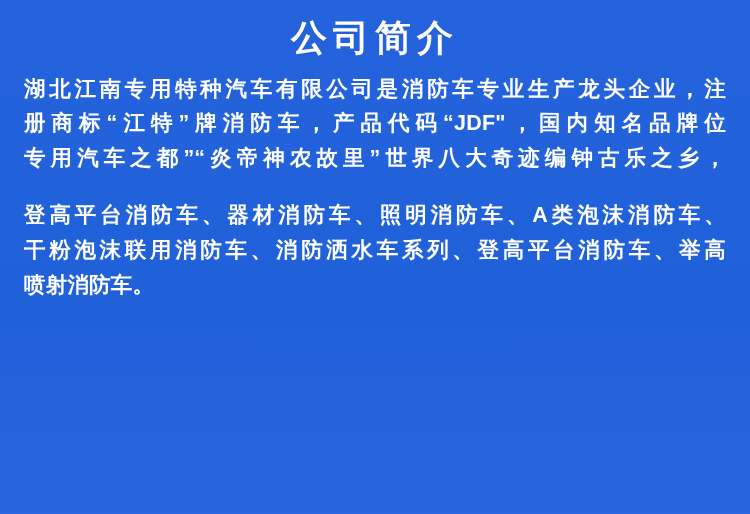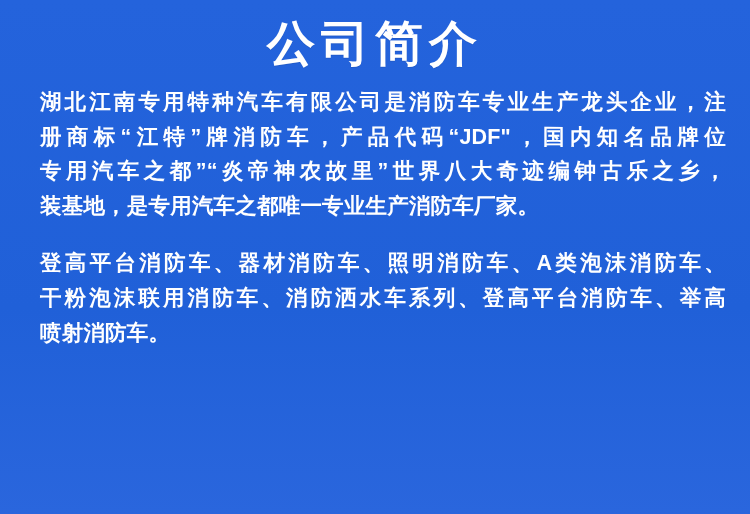--- a/index.html
+++ b/index.html
@@ -17,36 +17,35 @@
     position: relative;
     width: 750px;
     height: 514px;
     background: linear-gradient(180deg, #2463dc 0%, #2060d8 60%, #2a66dd 100%);
     box-sizing: border-box;
     padding: 0 18px;
   }
   .title {
     text-align: center;
     color: #ffffff;
-    font-size: 48px;
+    font-size: 36px;
     font-weight: bold;
     letter-spacing: 6px;
     padding-top: 18px;
     padding-bottom: 14px;
     line-height: 1.1;
     text-shadow: 0 1px 0 rgba(0,0,0,0.08);
   }
   .body-text {
     color: #ffffff;
     font-size: 21.5px;
     font-weight: bold;
     line-height: 1.62;
     letter-spacing: 0.2px;
     padding: 0 6px;
-    margin-left: 16px;
   }
   .para {
     margin: 0;
   }
   .para + .para {
     margin-top: 22px;
   }
   .para .line {
     display: block;
     white-space: pre;
@@ -62,21 +61,20 @@
 <div class="page">
 
   <div class="title">公司简介</div>
 
   <div class="body-text">
 
     <div class="para">
       <span class="line justified">湖北江南专用特种汽车有限公司是消防车专业生产龙头企业，注</span>
       <span class="line justified">册商标“江特”牌消防车，产品代码“JDF"，国内知名品牌位</span>
       <span class="line justified">专用汽车之都”“炎帝神农故里”世界八大奇迹编钟古乐之乡，</span>
-      <span class="line">装基地，是专用汽车之都唯一专业生产消防车厂家。</span>
     </div>
 
     <div class="para">
       <span class="line justified">登高平台消防车、器材消防车、照明消防车、A类泡沫消防车、</span>
       <span class="line justified">干粉泡沫联用消防车、消防洒水车系列、登高平台消防车、举高</span>
       <span class="line">喷射消防车。</span>
     </div>
 
   </div>
 </div>

